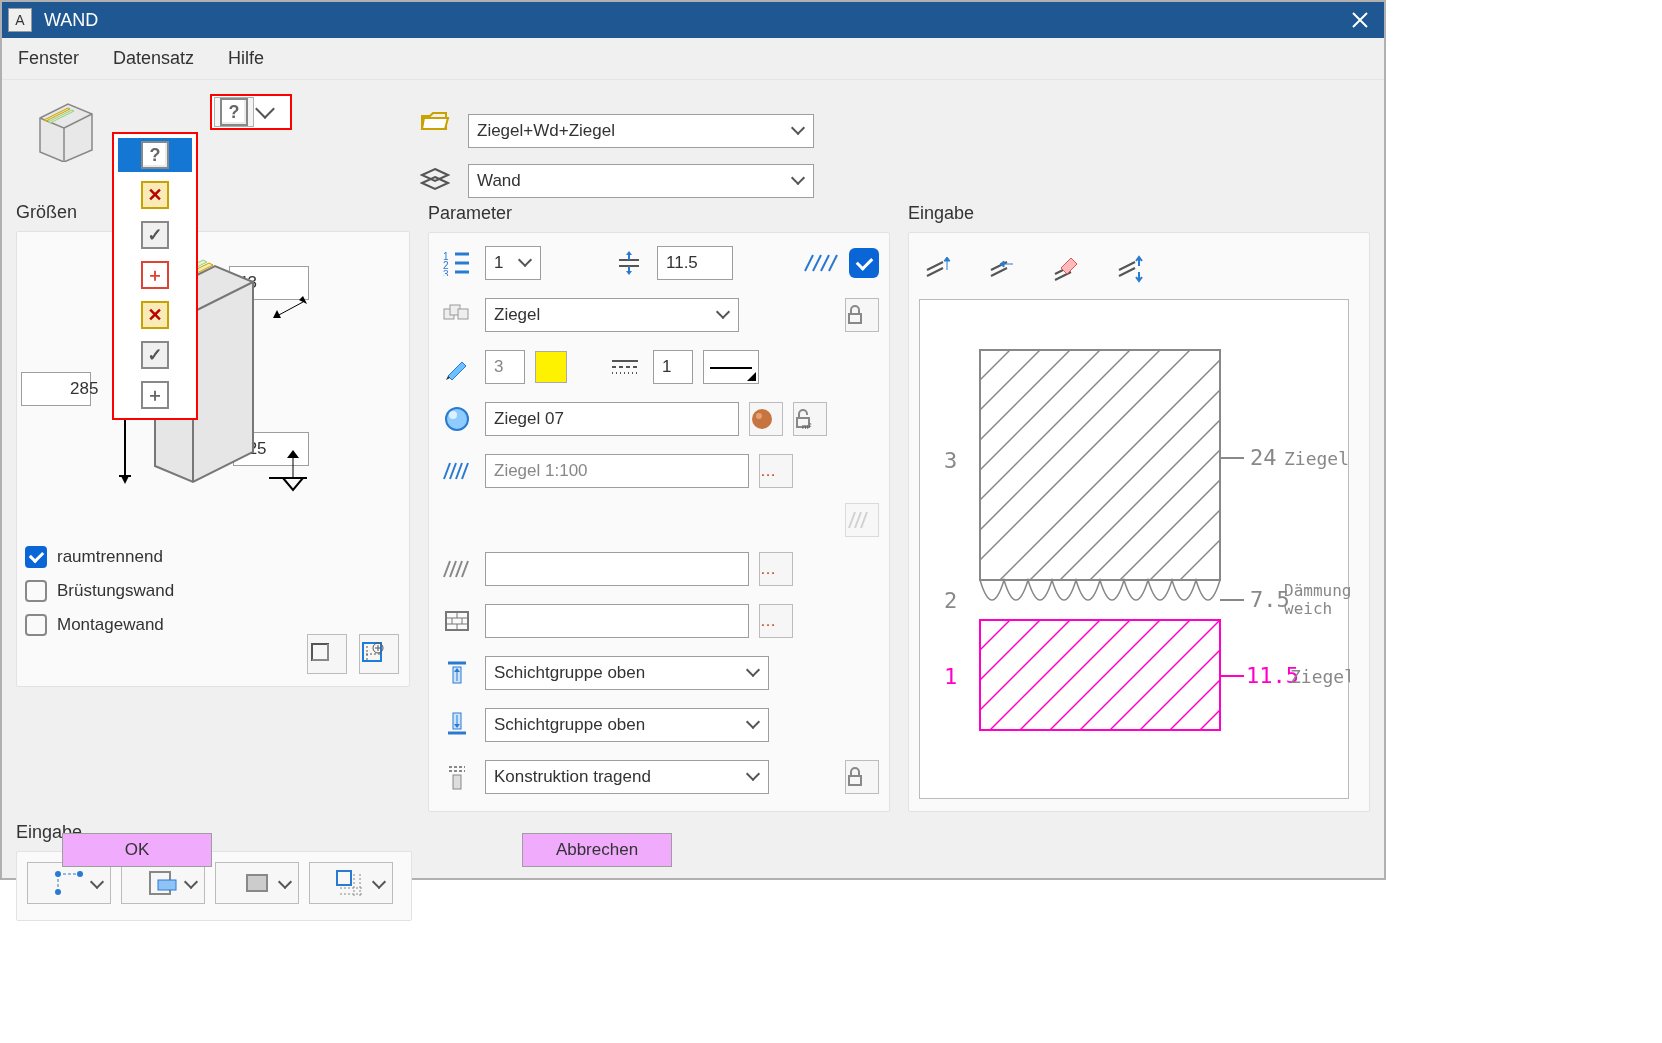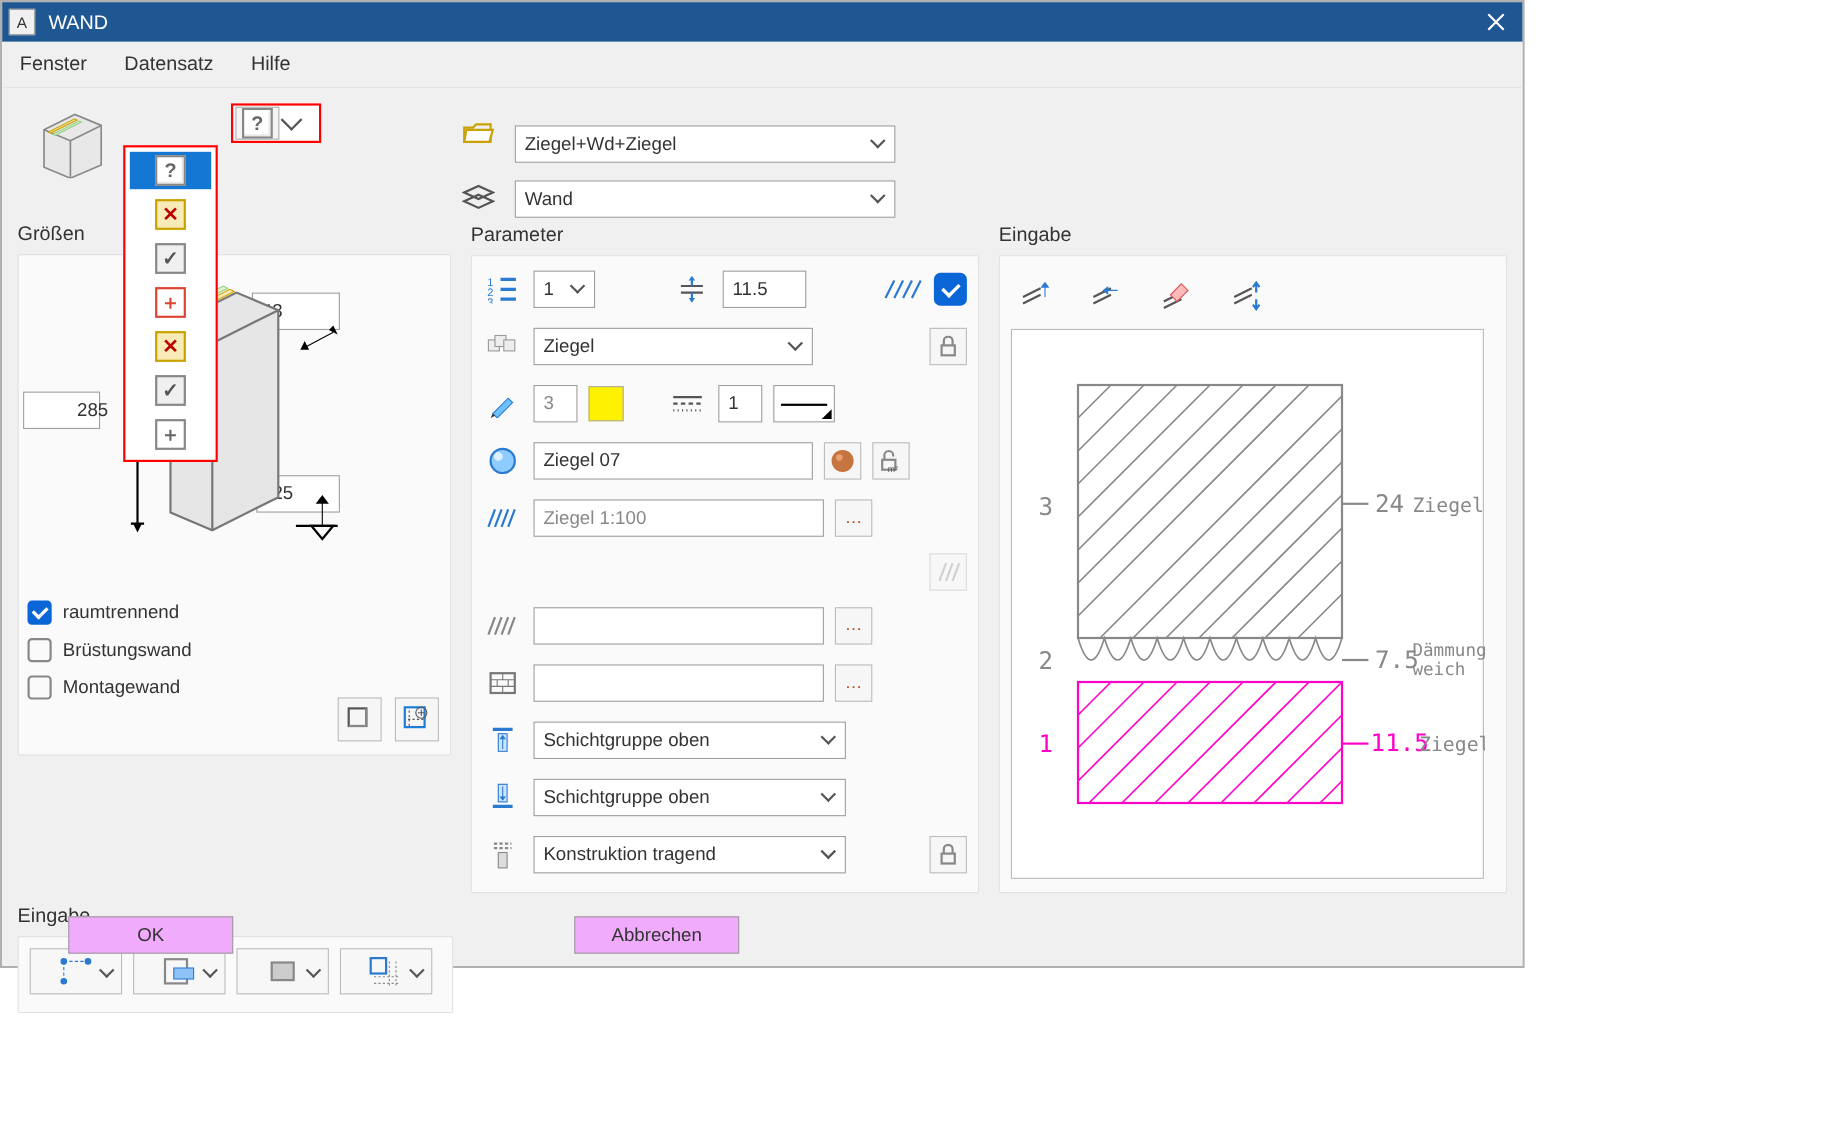--- a/index.html
+++ b/index.html
@@ -89,21 +89,21 @@
     cursor: pointer;
   }
   .combo .chev-s { position: absolute; right: 10px; width: 10px; height: 10px; border-right: 2px solid #555; border-bottom: 2px solid #555; transform: rotate(45deg); top: 8px; }
   .input {
     height: 34px; border: 1px solid #9e9e9e; background: #fff; padding: 0 8px;
     font-size: 17px; display: flex; align-items: center;
   }
   .input.ro { color: #888; }
   .btnsq {
     width: 34px; height: 34px; border: 1px solid #bcbcbc; background: #f6f6f6;
-    display: flex; align-items: center; justify-content: center; cursor: pointer;
+    display: flex; align-items: center; cursor: pointer;
     font-size: 16px; color: #c2410c;
   }
   .chk-toggle {
     width: 30px; height: 30px; border-radius: 6px; background: #0a66d6;
     display: flex; align-items: center; justify-content: center;
   }
   .chk-toggle::after { content: ""; width: 12px; height: 7px; border-left: 3px solid #fff; border-bottom: 3px solid #fff; transform: rotate(-45deg); margin-top: -3px; }
 
   .param-row { display: flex; align-items: center; gap: 10px; height: 40px; margin-bottom: 12px; }
   .param-row .lead { width: 36px; height: 30px; display:flex; align-items:center; justify-content:center;}
@@ -243,21 +243,21 @@
     <div class="s-label" style="margin-top: 14px;">Größen</div>
 
     <div class="row">
 
       <div class="section sizes-panel" style="height: 456px; position:relative;">
 
         <div class="input" style="width:80px; position:absolute; right:100px; top:34px;">
           <span>43</span>
         </div>
 
-        <div class="input" style="width:70px; position:absolute; left:4px; top:124px;padding-left:48px;">
+        <div class="input" style="width:70px; position:absolute; left:4px; top:140px;padding-left:48px;">
           <span>285</span>
         </div>
 
         <div class="input" style="width:76px; position:absolute; right:100px; top:200px;">
           <span>-25</span>
         </div>
 
         <div style="position:absolute; left:80px; top:20px;">
           <svg width="230" height="260">
             <path d="M28 54 L28 224" stroke="#000" stroke-width="2"></path>

